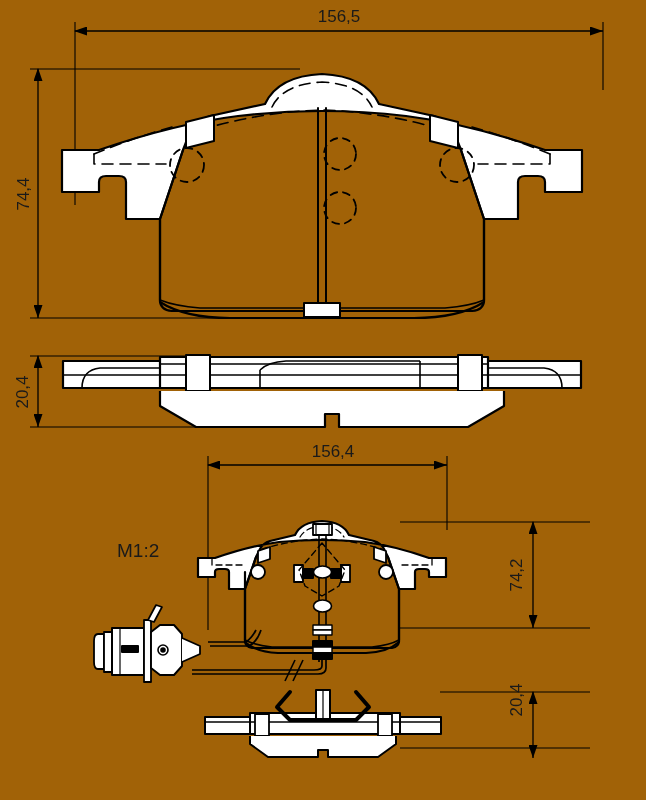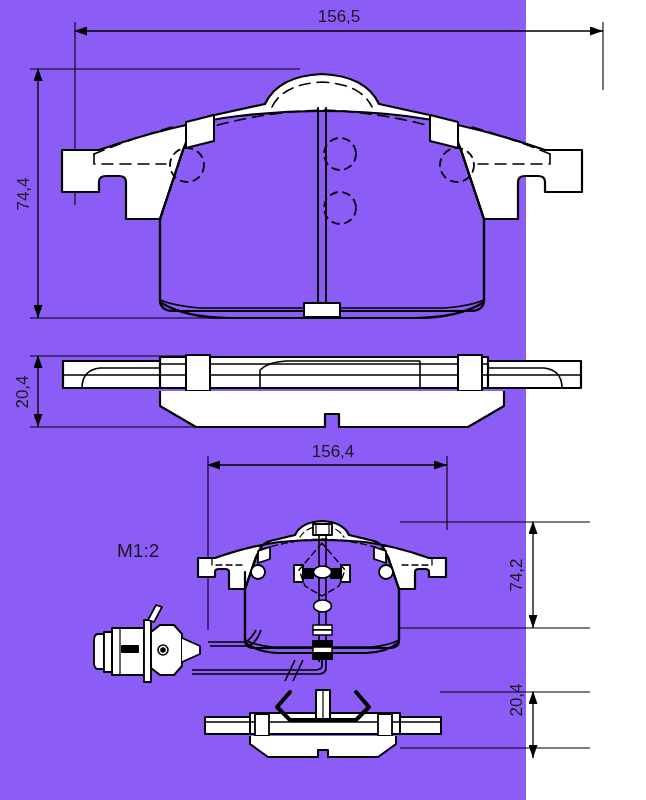--- a/index.html
+++ b/index.html
@@ -1,19 +1,19 @@
 <!DOCTYPE html>
 <html><head>
 <meta charset="utf-8">
 <title>Brake Pad Technical Drawing</title>
 <style>
   html,body{margin:0;padding:0;background:#ffffff;}
   body{width:646px;height:800px;overflow:hidden;
        font-family:"Liberation Sans","DejaVu Sans",sans-serif;}
-  #sheet{position:relative;width:526px;height:800px;background:#8b5cf6;}
+  #sheet{position:relative;width:646px;height:800px;background:#a16207;}
   svg{display:block;}
   .dimtext{font-family:"Liberation Sans","DejaVu Sans",sans-serif;
            font-size:17px;fill:#1a1a1a;}
   .scaletext{font-family:"Liberation Sans","DejaVu Sans",sans-serif;
              font-size:19px;fill:#1a1a1a;}
 </style>
 </head>
 <body>
 
 <div id="sheet">

